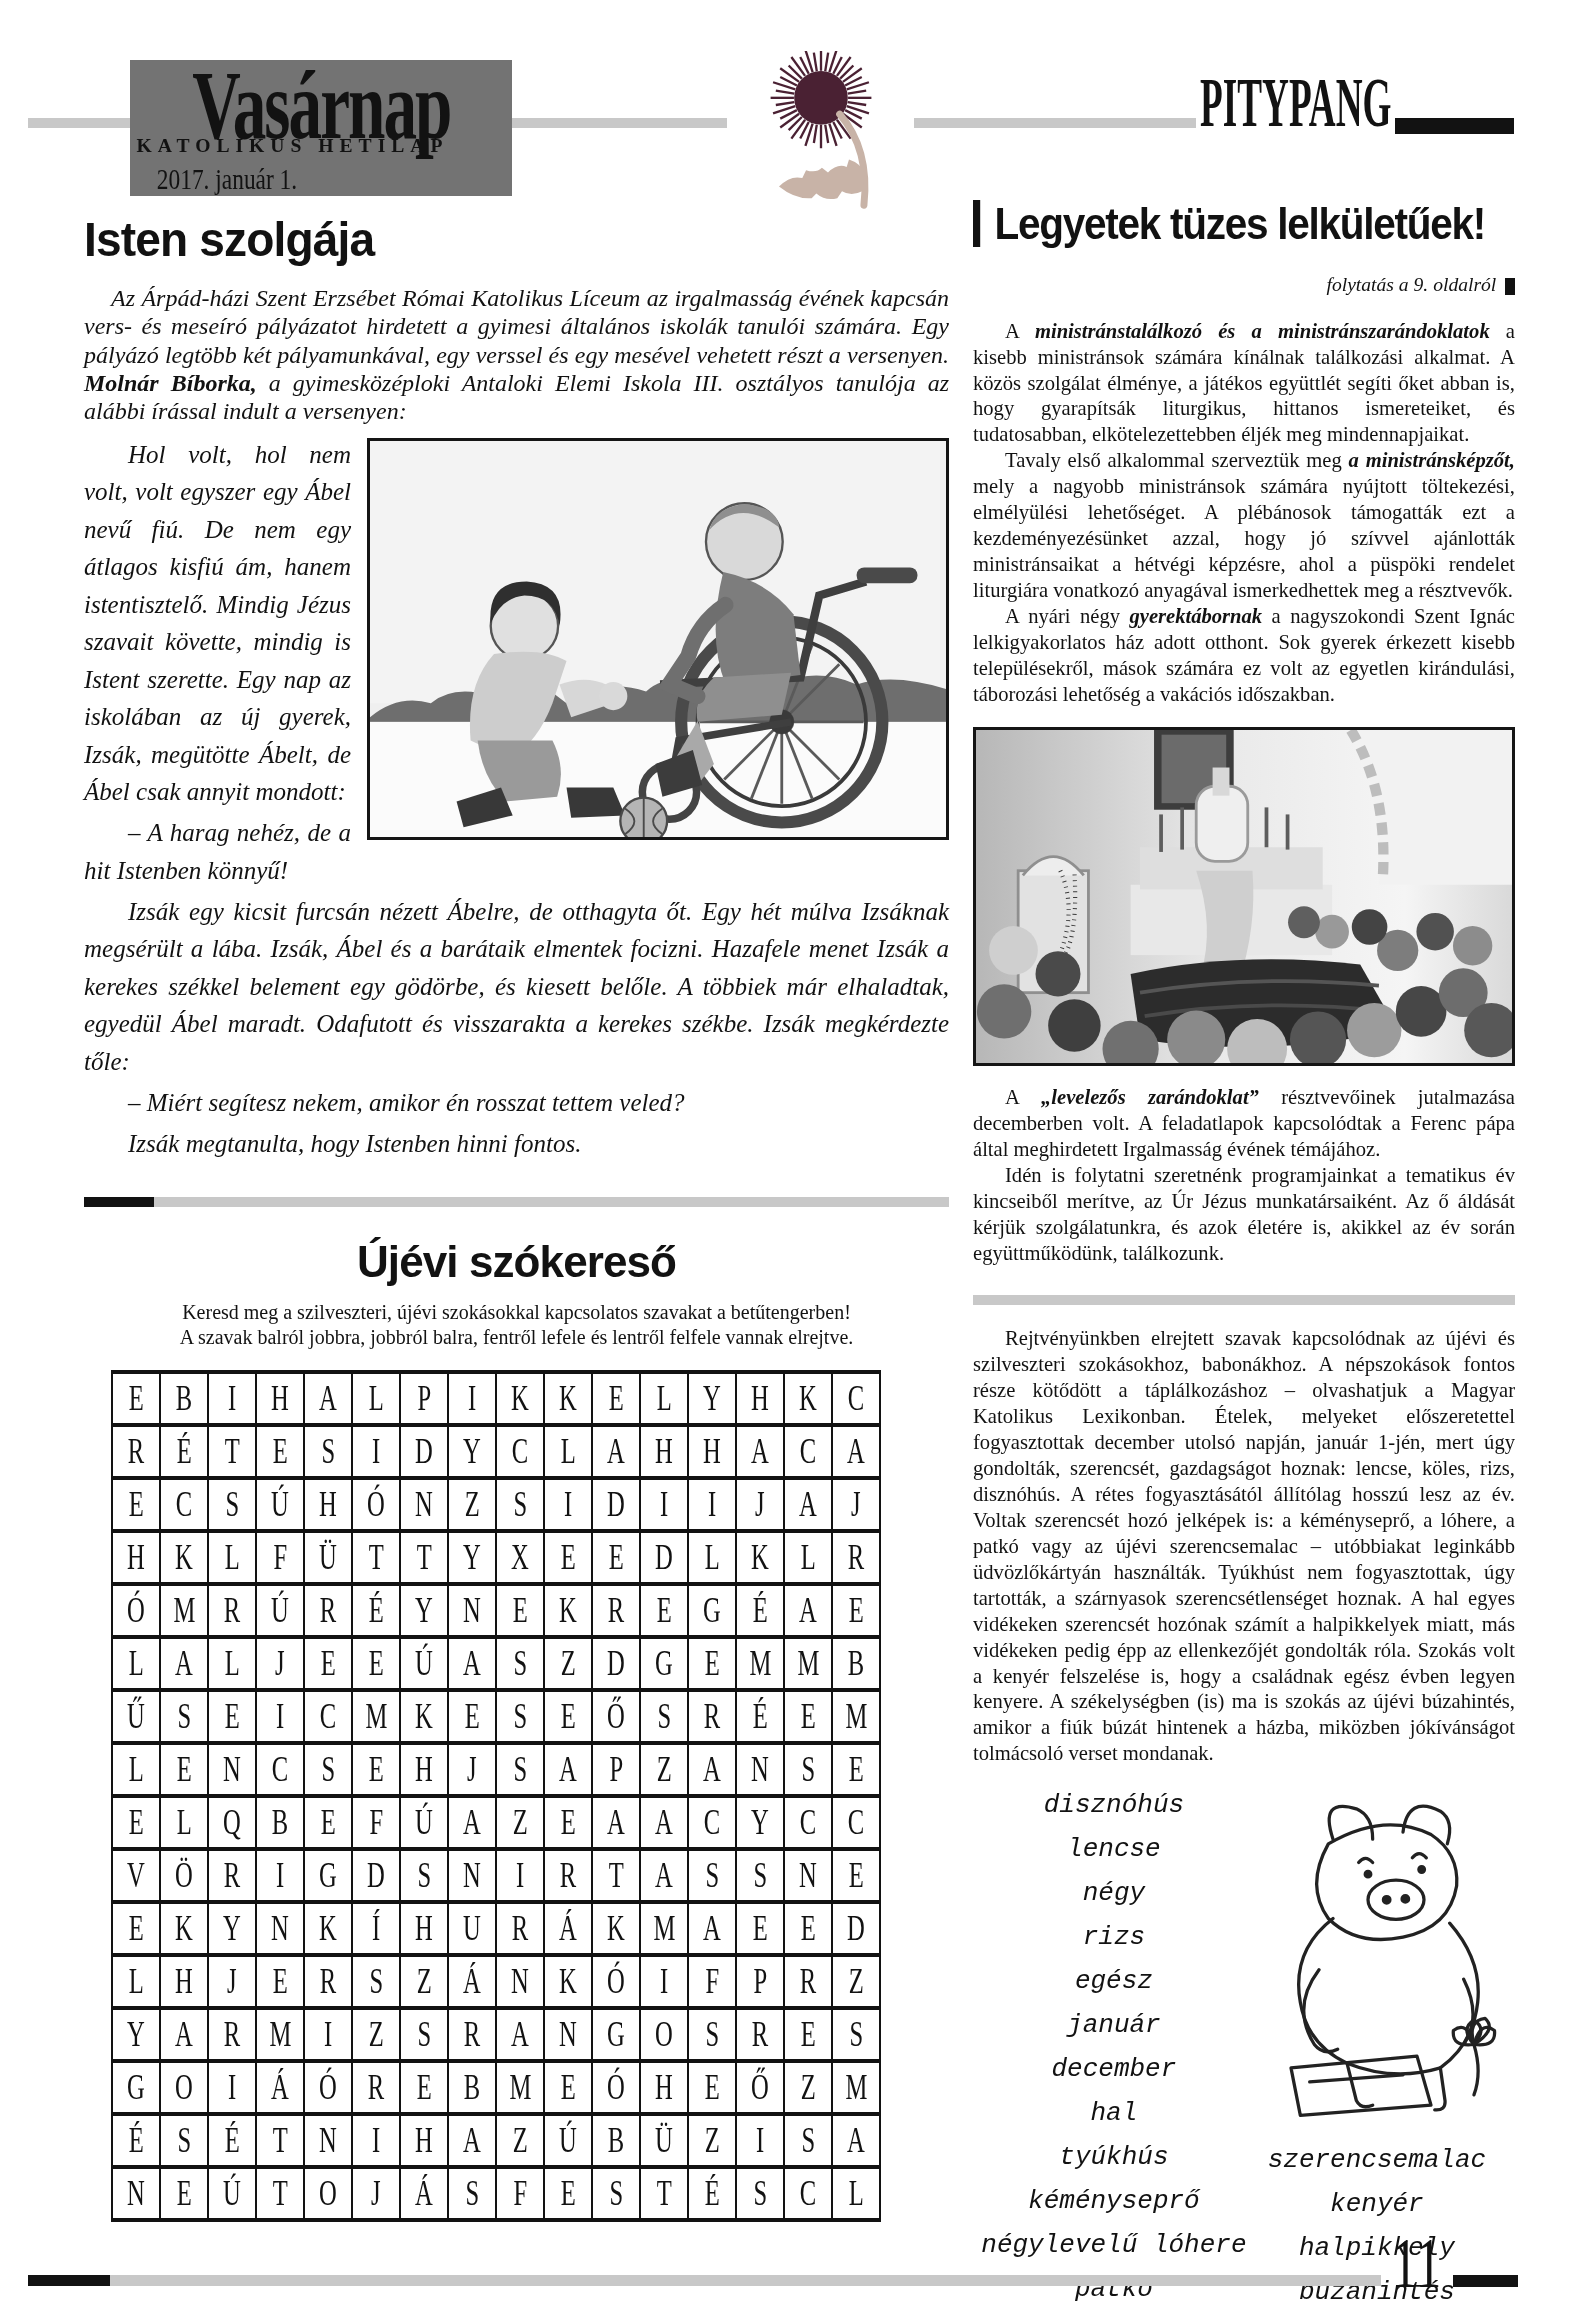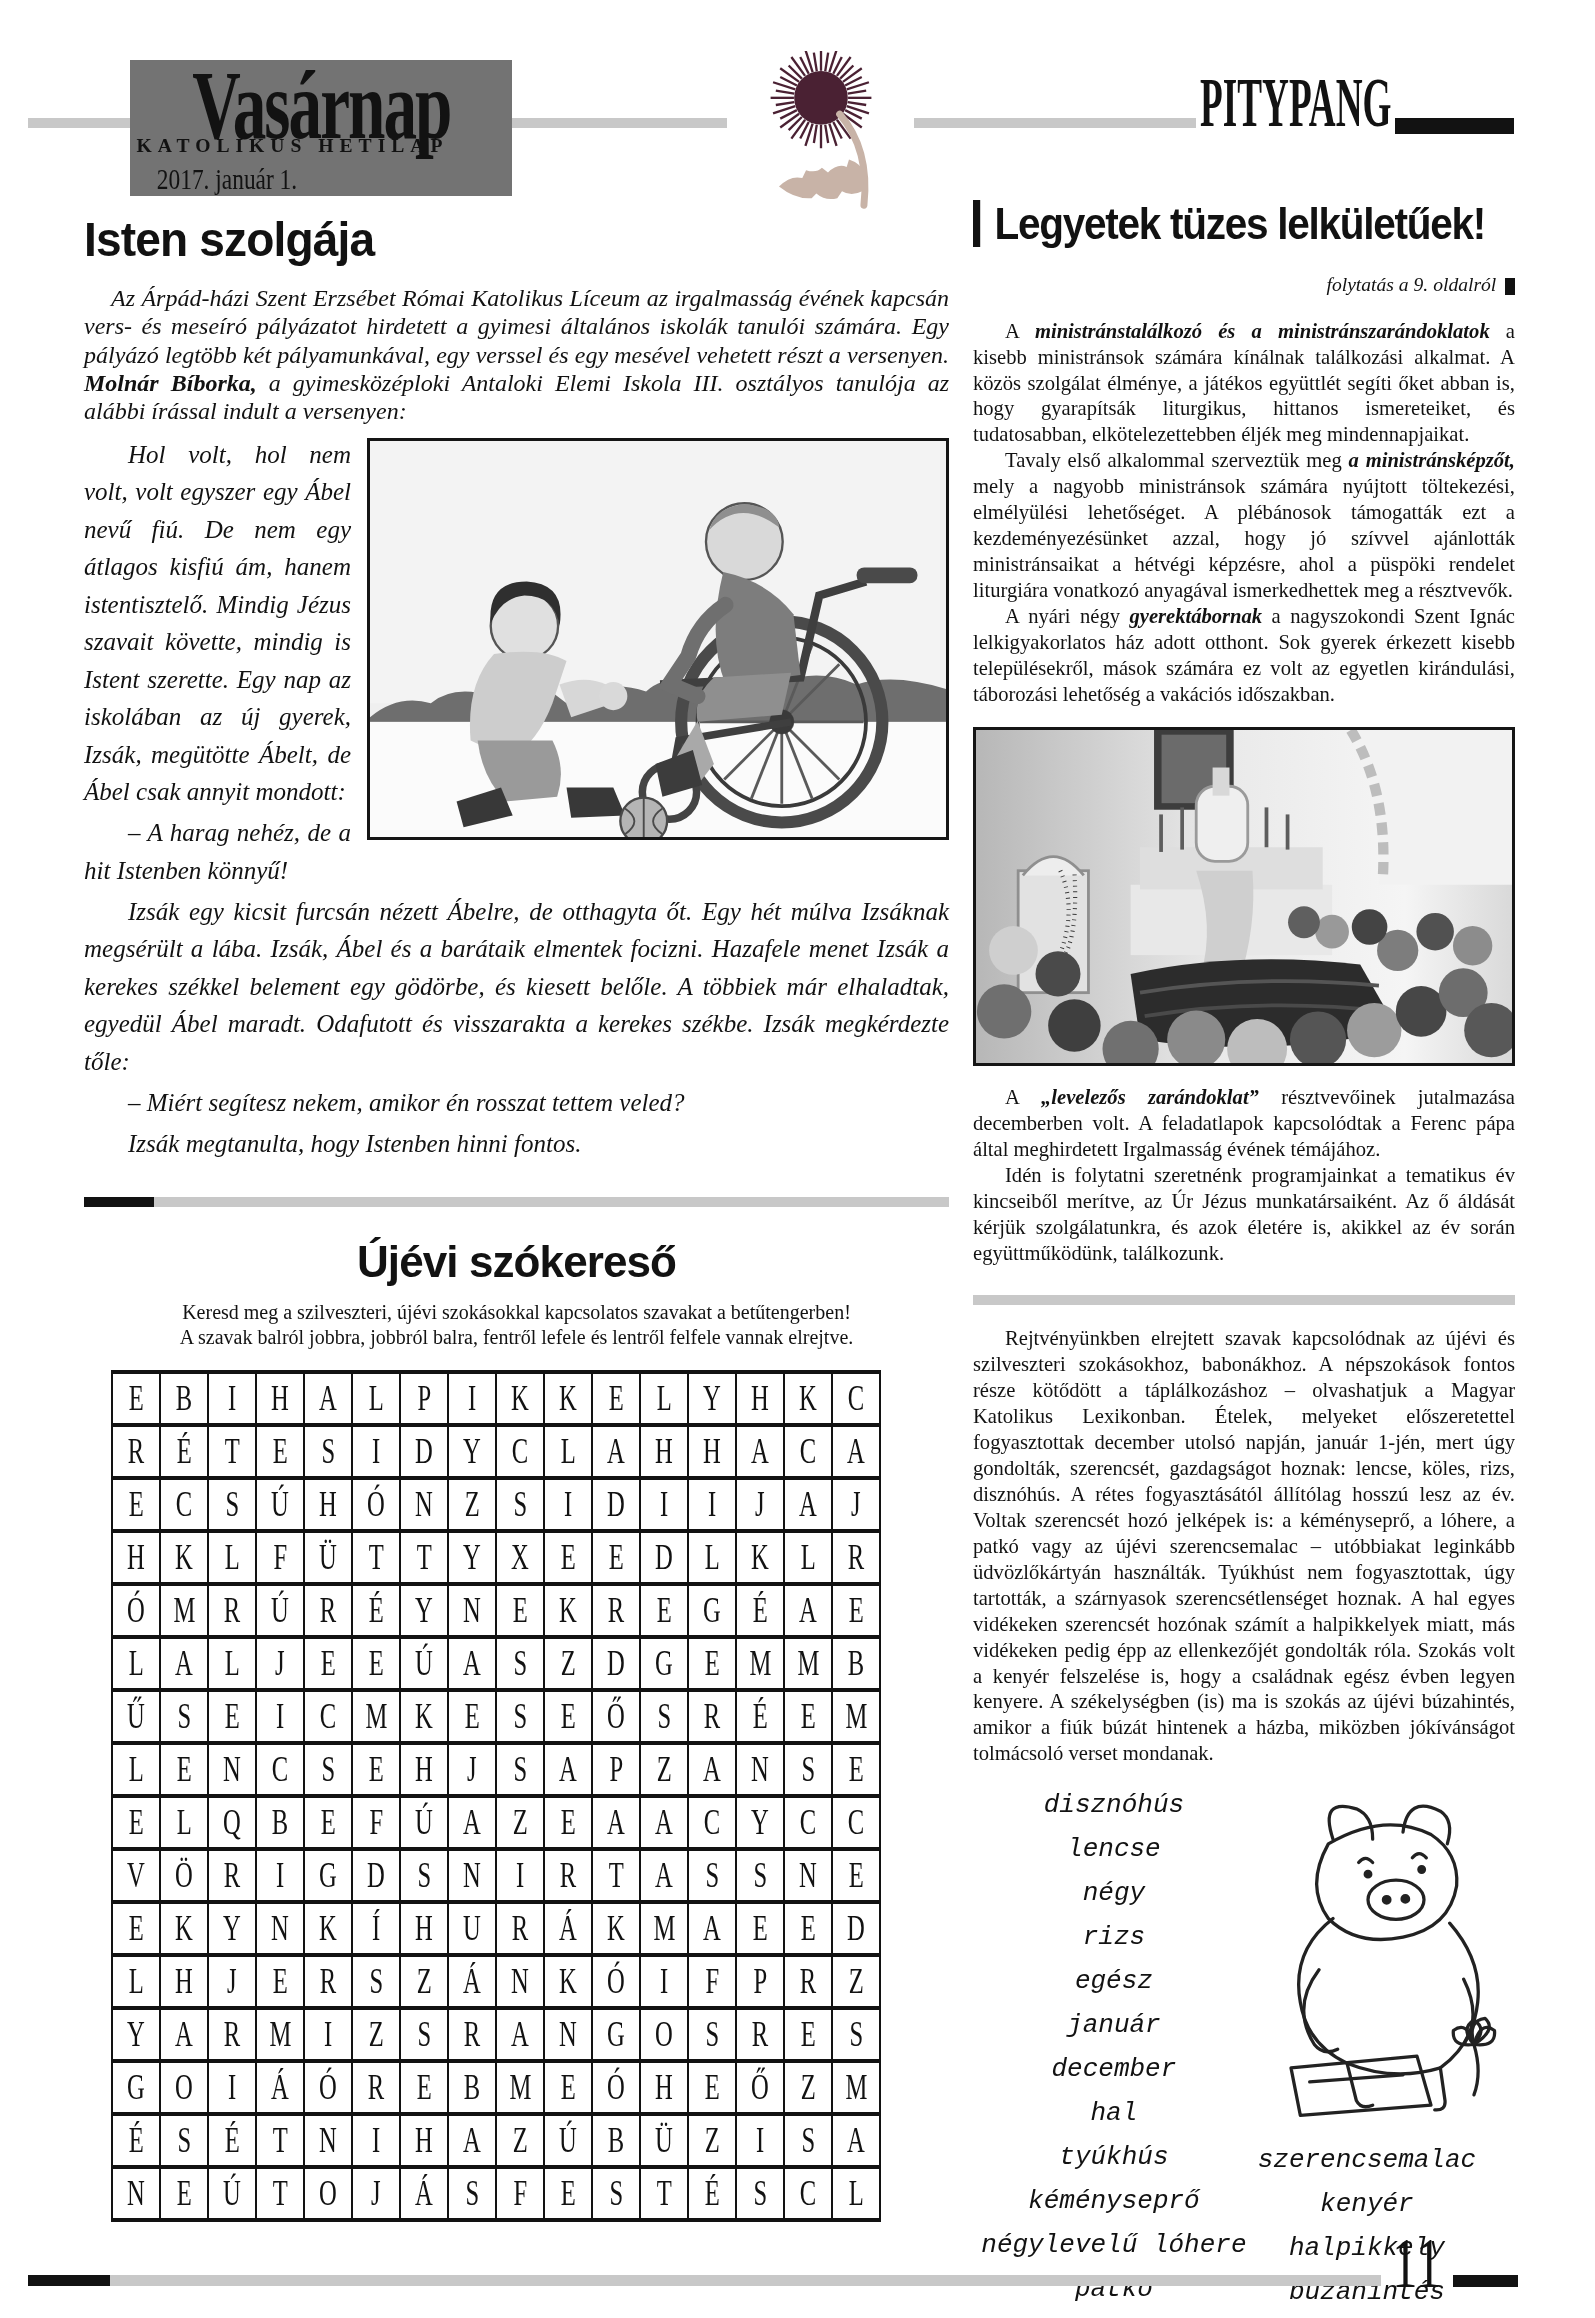--- a/index.html
+++ b/index.html
@@ -50,21 +50,21 @@
   .photo{width:100%;height:339px;border:3.7px solid #151515;box-sizing:border-box;margin-top:19.6px;background:#9a9a9a;}
   .photo-follow{margin-top:18.7px !important;}
   .r-rule{margin-top:28px;height:10.3px;background:#c8c8c8;}
   .puzzle-intro{margin-top:21.5px !important;}
 
   .words-area{position:relative;margin-top:16px;height:570px;}
   .word-list{list-style:none;margin:0;padding:0;font-family:"DejaVu Serif",serif;font-style:italic;font-size:26px;text-align:center;}
   .word-list li{line-height:44px;font-family:Liberation Mono, monospace;}
   .wl-left{position:absolute;left:0;top:0;width:52%;}
   .pig-wrap{position:absolute;right:0;top:0;width:252px;height:341px;}
-  .wl-right{position:absolute;right:18px;top:355px;width:48%;}
+  .wl-right{position:absolute;right:8px;top:355px;width:48%;}
 
   
   .footer-black-l{position:absolute;left:28px;top:2275px;width:82px;height:11.2px;background:#121212;}
   .footer-gray{position:absolute;left:110px;top:2275px;width:1271px;height:11.2px;background:#c8c8c8;}
   .page-number{position:absolute;left:1392px;top:2228px;font-family:"Liberation Serif",serif;font-size:71px;line-height:1;display:inline-block;transform:scaleX(.72);transform-origin:left top;}
   .footer-black-r{position:absolute;left:1453px;top:2275px;width:65px;height:12px;background:#121212;}
 </style>
 </head>
 <body>
 

